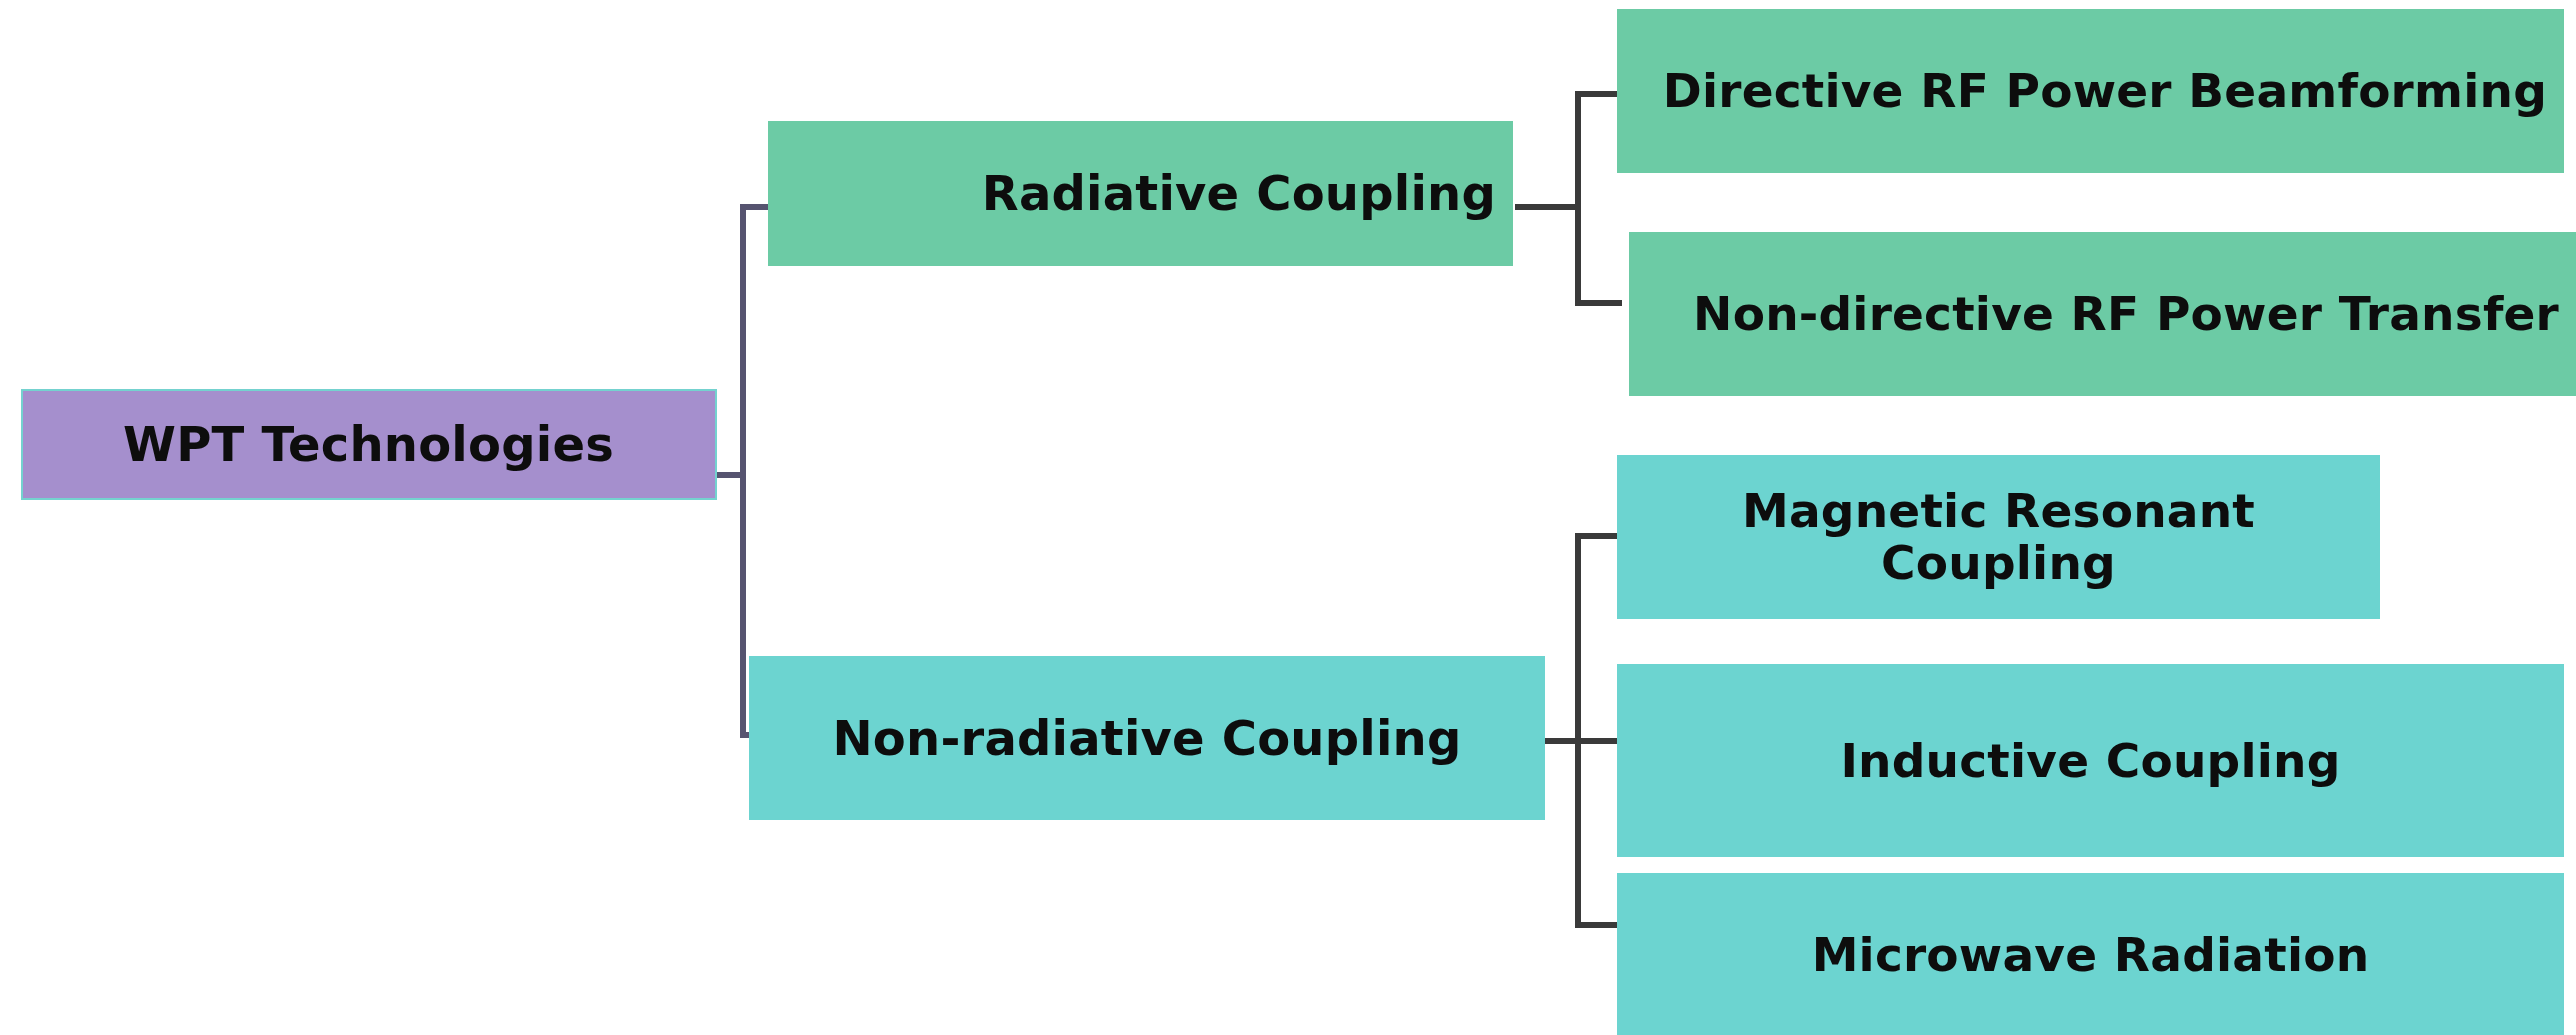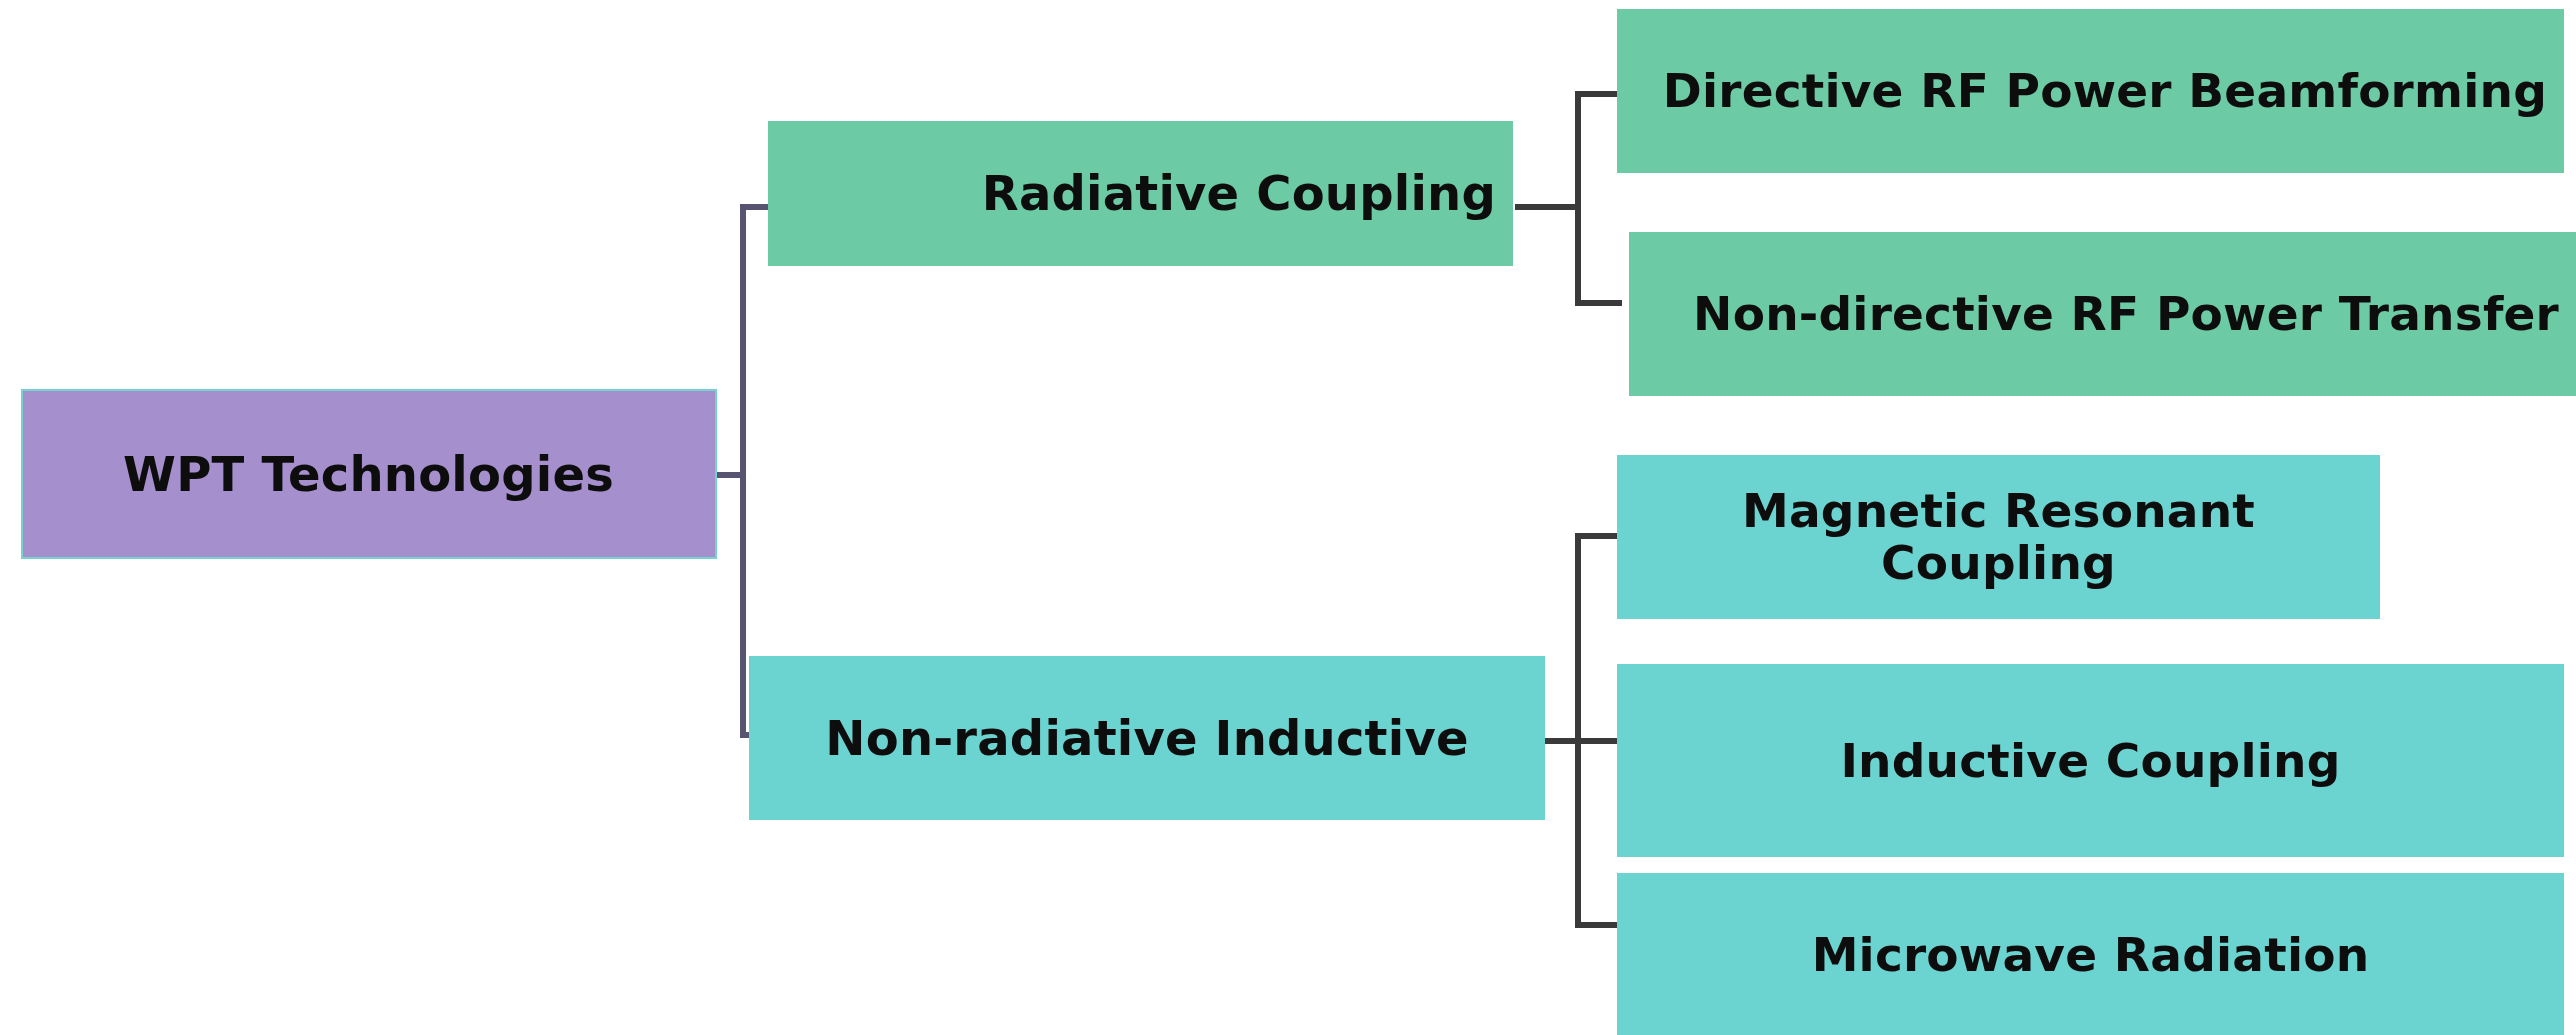--- a/index.html
+++ b/index.html
@@ -77,30 +77,30 @@
   <div class="connector connector-l2 h" style="left:1515px; top:204px; width:65px;"></div>
   <div class="connector connector-l2 v" style="left:1575px; top:91px; height:214px;"></div>
   <div class="connector connector-l2 h" style="left:1575px; top:91px; width:47px;"></div>
   <div class="connector connector-l2 h" style="left:1575px; top:300px; width:47px;"></div>
 
   <div class="connector connector-l2 h" style="left:1540px; top:738px; width:84px;"></div>
   <div class="connector connector-l2 v" style="left:1575px; top:533px; height:395px;"></div>
   <div class="connector connector-l2 h" style="left:1575px; top:533px; width:47px;"></div>
   <div class="connector connector-l2 h" style="left:1575px; top:922px; width:47px;"></div>
 
-  <div class="node node-root" style="left:20.5px; top:389px; width:696px; height:170px;">
+  <div class="node node-root" style="left:20.5px; top:389px; width:696px; height:111px;">
     <span>WPT Technologies</span>
   </div>
 
   <div class="node node-green" style="left:768px; top:121px; width:745px; height:145px;">
     <span>Radiative Coupling</span>
   </div>
 
   <div class="node node-cyan" style="left:749px; top:656px; width:796px; height:164px;">
-    <span>Non-radiative Inductive</span>
+    <span>Non-radiative Coupling</span>
   </div>
 
   <div class="node node-green leaf" style="left:1617px; top:9.3px; width:947px; height:164px;">
     <span>Directive RF Power Beamforming</span>
   </div>
 
   <div class="node node-green leaf" style="left:1617px; top:232px; width:947px; height:164px;margin-left:12px;">
     <span>Non-directive RF Power Transfer</span>
   </div>
 

